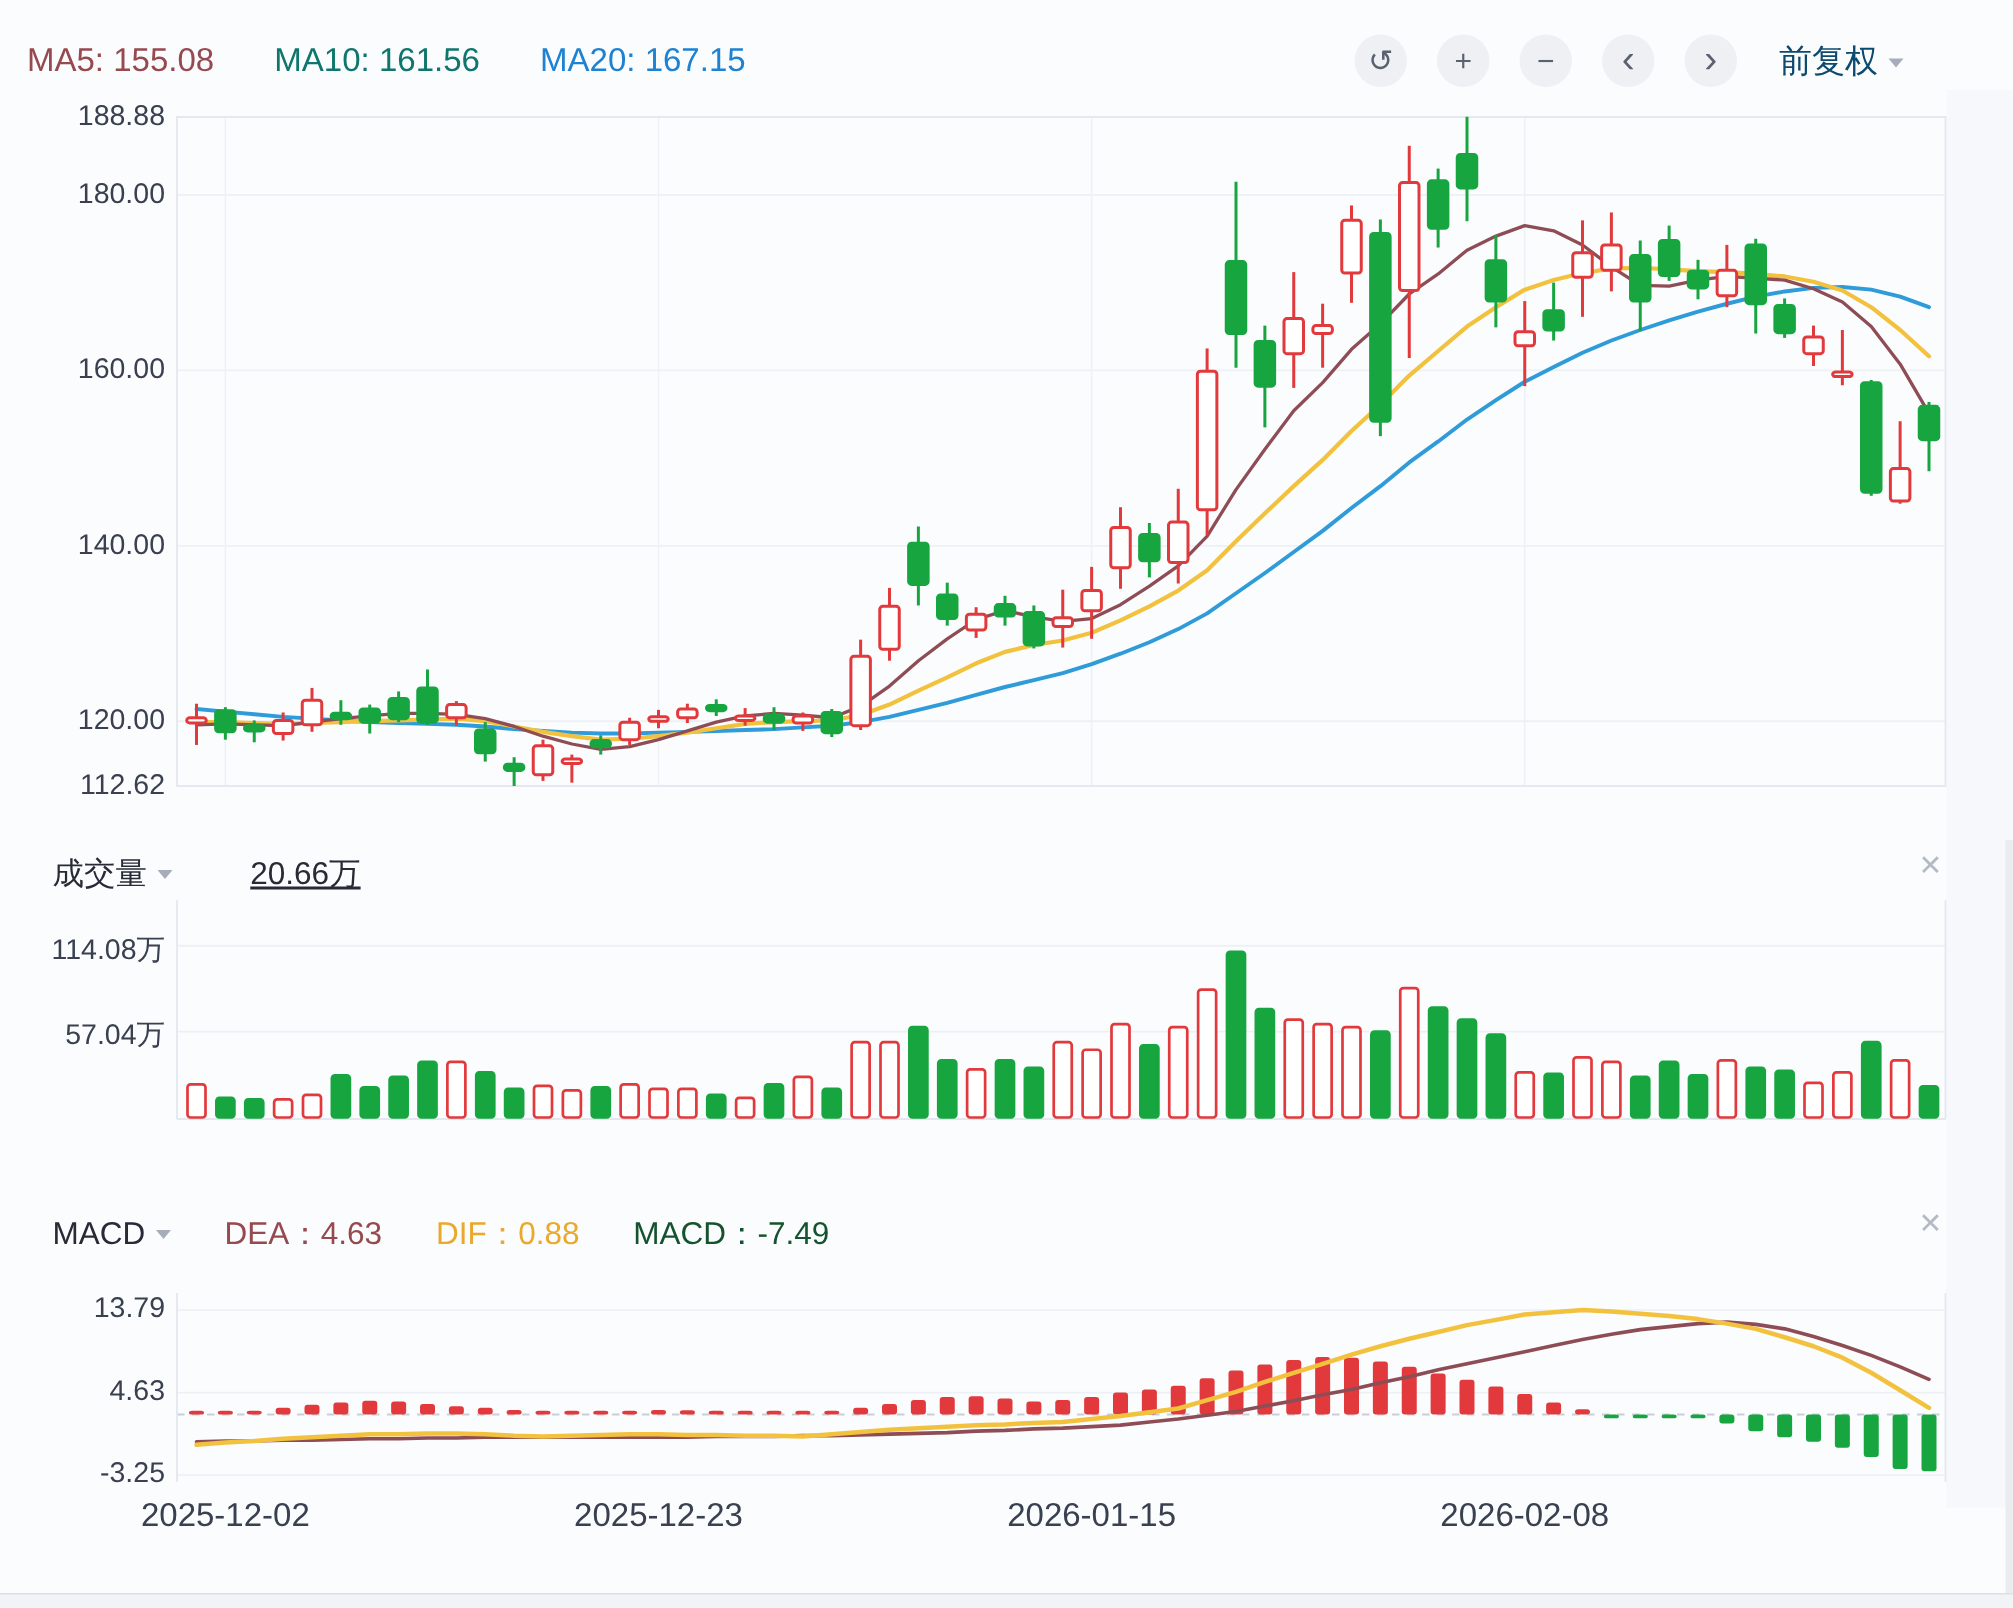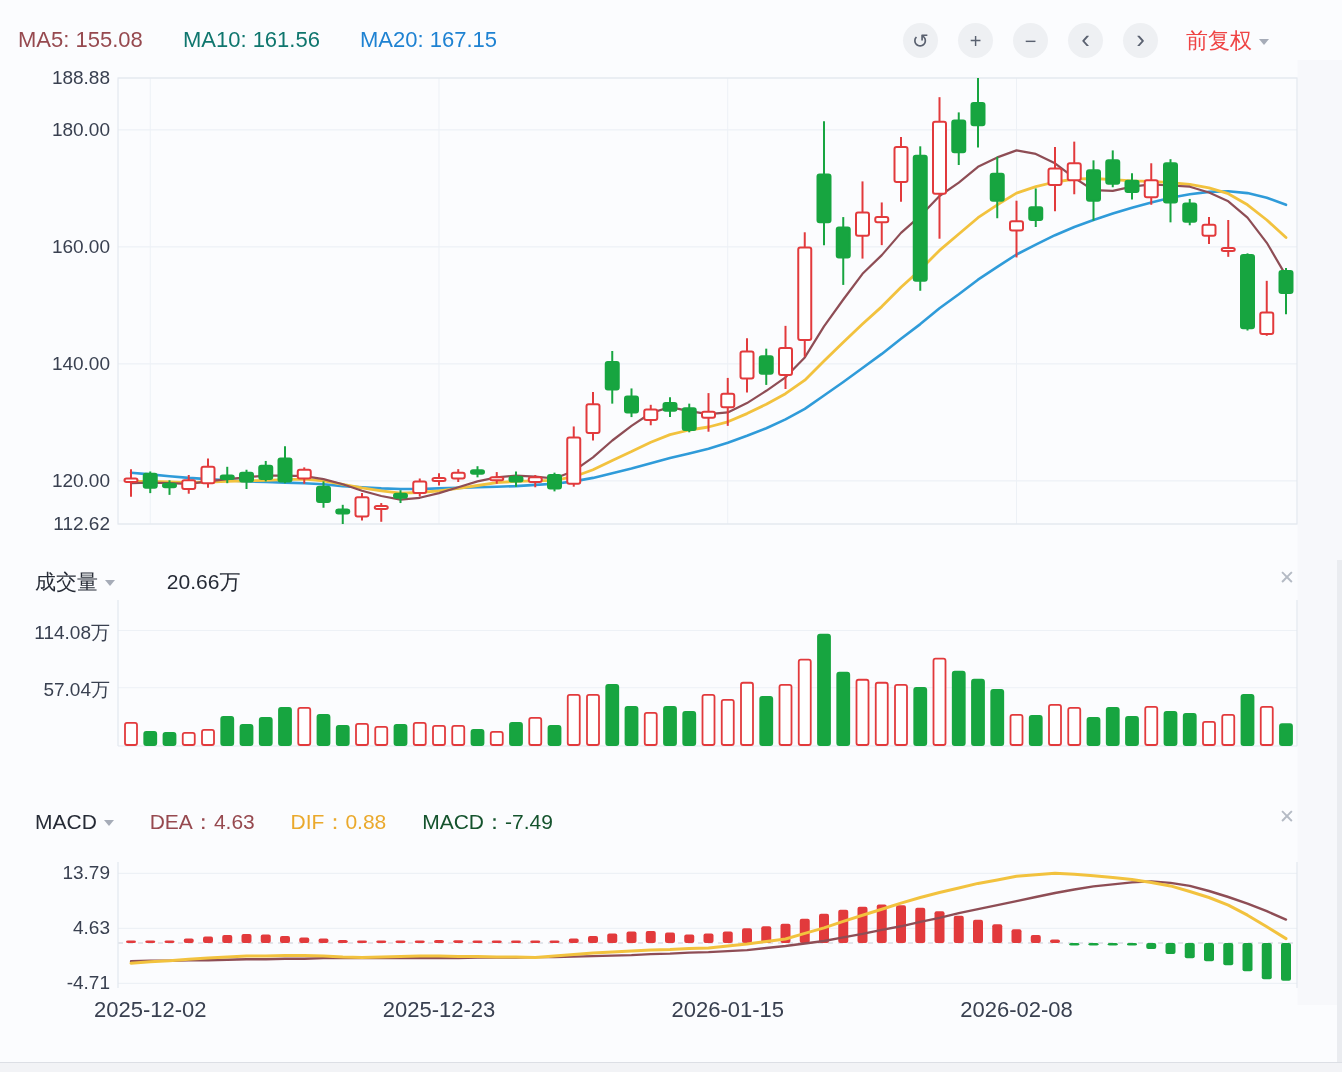--- a/index.html
+++ b/index.html
@@ -19,29 +19,29 @@
   .ma10 { color:#0f766e; }
   .ma20 { color:#1e82d2; }
   #toolbar { position:absolute; left:903px; top:23px; display:flex; align-items:center; gap:20px; }
   .tbtn {
     width:35px; height:35px; border-radius:50%;
     background:#eef0f3; color:#5a6170;
     display:flex; align-items:center; justify-content:center;
     font-size:20px; line-height:1; cursor:pointer; user-select:none;
   }
   .tbtn .chev { font-size:26px; margin-top:-3px; }
-  #adjust-select { position:absolute; left:1186px; top:26px; font-size:22px; color:#ef4444; cursor:pointer; white-space:nowrap; }
+  #adjust-select { position:absolute; left:1186px; top:26px; font-size:22px; color:#0c4a6e; cursor:pointer; white-space:nowrap; }
   .caret {
     display:inline-block; width:0; height:0;
     border-left:5px solid transparent; border-right:5px solid transparent;
     border-top:6px solid #a6acb8; margin-left:7px; vertical-align:middle;
   }
   .pane-hdr { position:absolute; font-size:21px; color:#262b36; white-space:nowrap; }
   #vol-header { left:35px; top:568px; }
-  #vol-header .val { margin-left:46px; }
+  #vol-header .val { margin-left:46px;text-decoration:underline; }
   #macd-header { left:35px; top:808px; }
   #macd-header .item { margin-right:30px; }
   .dea { color:#96494f; }
   .dif { color:#eaa92c; }
   .macdv { color:#14532d; }
   .close-btn {
     position:absolute; left:1274px; width:26px; height:26px;
     color:#b4bac4; font-size:19px; display:flex; align-items:center; justify-content:center;
     cursor:pointer;
   }
@@ -508,21 +508,21 @@
     <div class="ylabel" style="top: 67px;">188.88</div>
     <div class="ylabel" style="top: 118.934px;">180.00</div>
     <div class="ylabel" style="top: 235.902px;">160.00</div>
     <div class="ylabel" style="top: 352.87px;">140.00</div>
     <div class="ylabel" style="top: 469.839px;">120.00</div>
     <div class="ylabel" style="top: 513px;">112.62</div>
     <div class="ylabel" style="top: 619.5px;">114.08万</div>
     <div class="ylabel" style="top: 676.75px;">57.04万</div>
     <div class="ylabel" style="top: 862.361px;">13.79</div>
     <div class="ylabel" style="top: 917.355px;">4.63</div>
-    <div class="ylabel" style="top: 972.4px;">-4.71</div>
+    <div class="ylabel" style="top: 972.4px;">-3.25</div>
     <div class="xlabel" style="left: 70.25px;">2025-12-02</div>
     <div class="xlabel" style="left: 359px;">2025-12-23</div>
     <div class="xlabel" style="left: 647.75px;">2026-01-15</div>
     <div class="xlabel" style="left: 936.5px;">2026-02-08</div>
   </div>
 
 <div id="right-strip"></div>
 <div id="bottom-strip"></div>
 
 </body></html>

